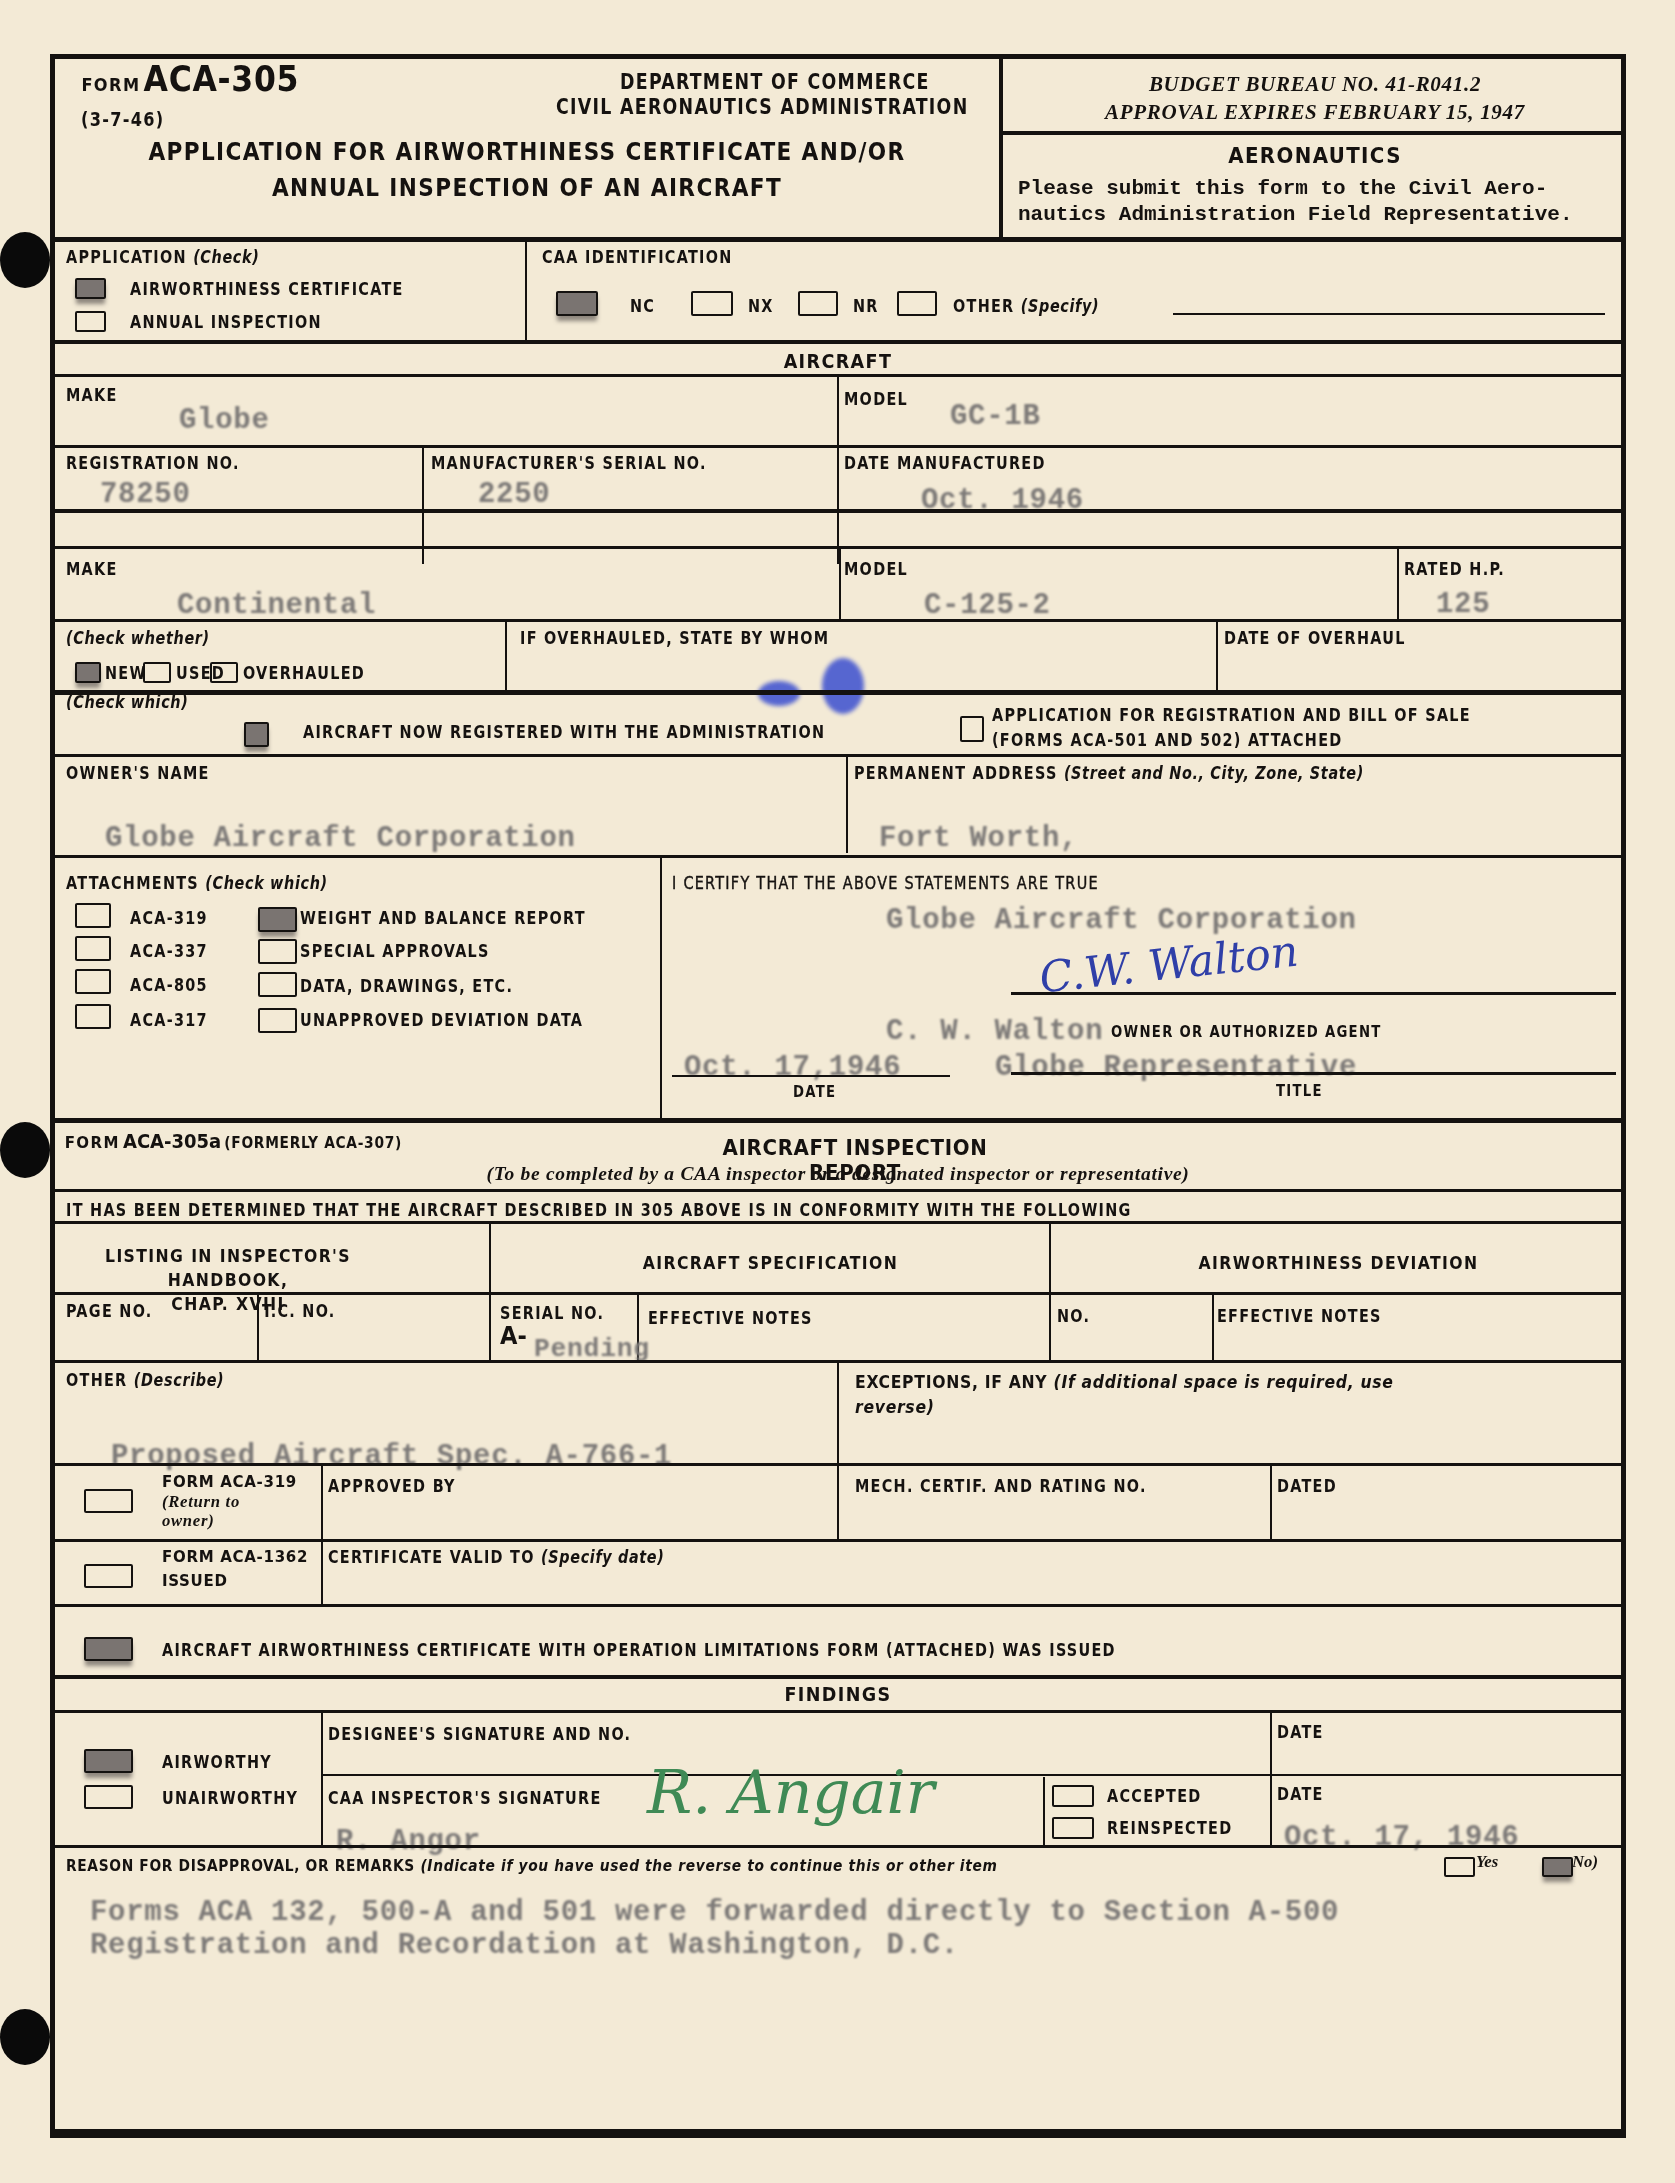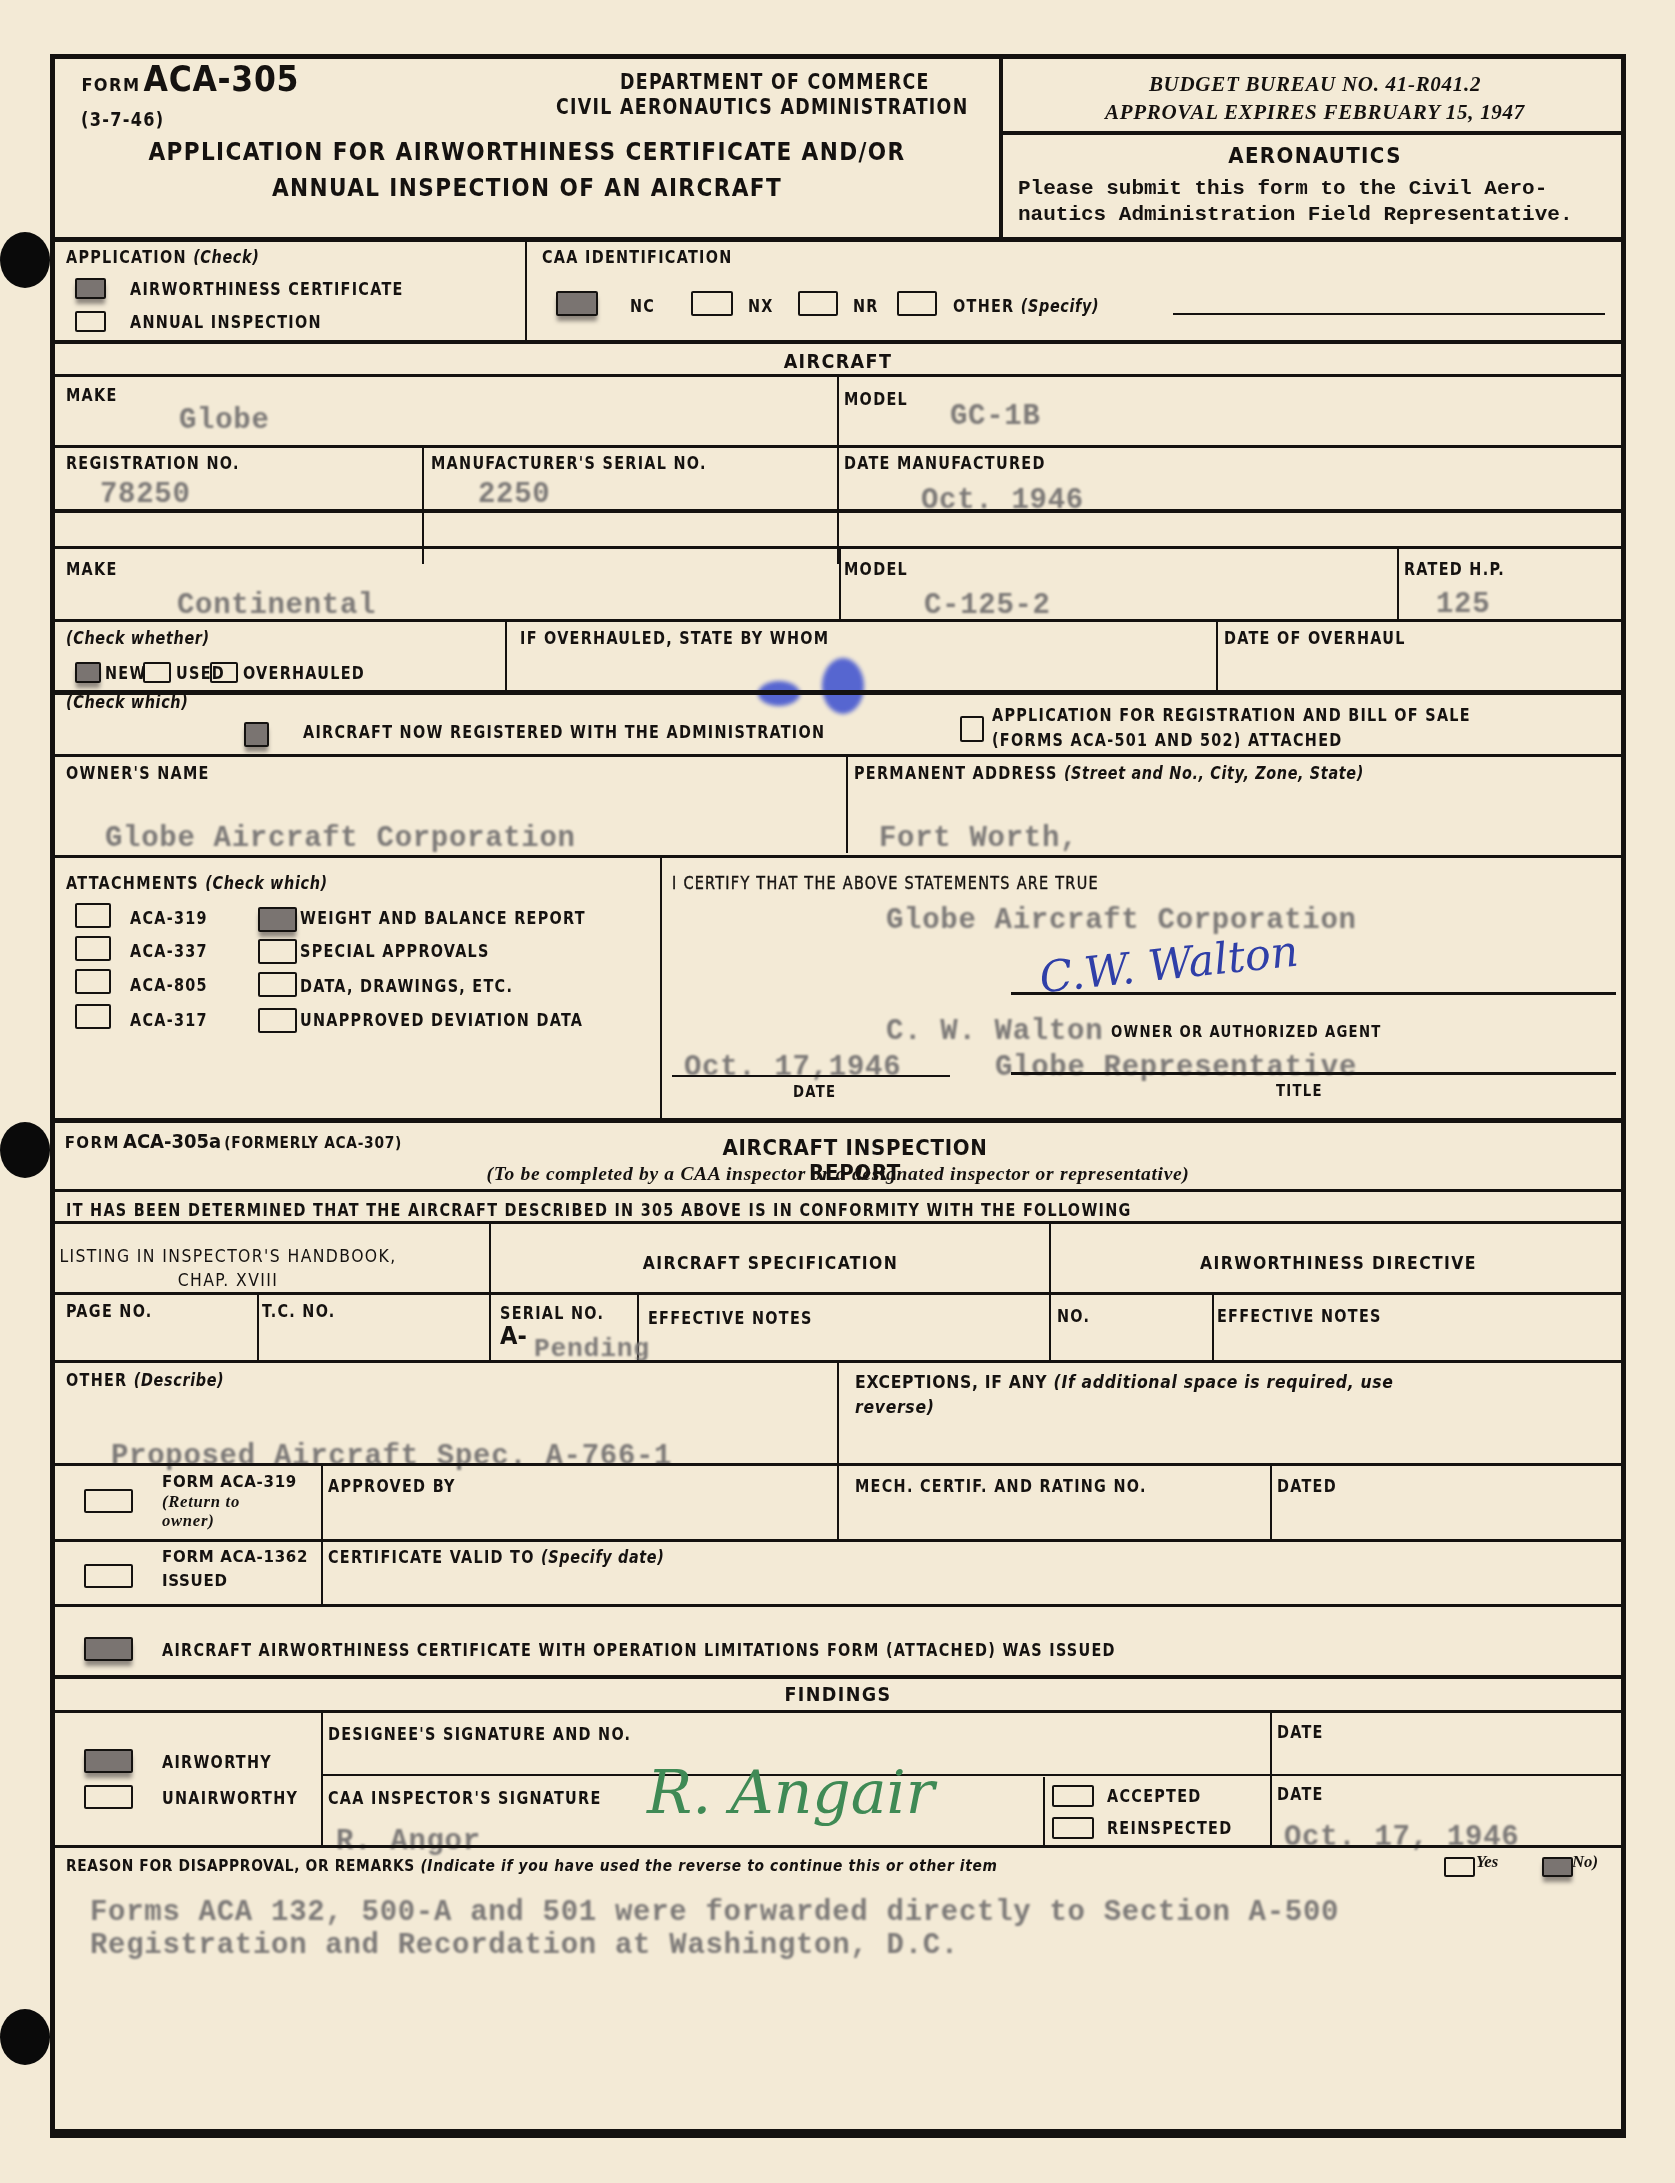--- a/index.html
+++ b/index.html
@@ -191,26 +191,26 @@
     <span style="font-size:15.3px; font-weight:bold; letter-spacing:0.7px;">(FORMERLY ACA-307)</span>
   </div>
   <div class="abs center serif-it" style="left:0; right:0; top:1104px; font-size:19.5px; letter-spacing:0.7px;">(To be completed by a CAA inspector or a designated inspector or representative)</div>
   <div class="abs center" style="left:626px; width:348px; top:1076px; font-size:22px; font-weight:bold; letter-spacing:0.7px;">AIRCRAFT INSPECTION REPORT</div>
   <div class="hl" style="top:1130px;"></div>
   <div class="lbl" style="left:11px; top:1141px;">IT HAS BEEN DETERMINED THAT THE AIRCRAFT DESCRIBED IN 305 ABOVE IS IN CONFORMITY WITH THE FOLLOWING</div>
   <div class="hl" style="top:1162px;"></div>
 
   <div class="vl" style="left:434px; top:1165px; height:138px;"></div>
   <div class="vl" style="left:994px; top:1165px; height:138px;"></div>
-  <div class="abs center" style="left:0; width:346px; top:1185px; font-size:17.4px; font-weight:normal; letter-spacing:1.4px; line-height:24px;">
+  <div class="abs center" style="left:0; width:346px; top:1185px; font-size:17.4px; font-weight:bold; letter-spacing:1.4px; line-height:24px;">
     <div>LISTING IN INSPECTOR'S HANDBOOK,</div>
     <div>CHAP. XVIII</div>
   </div>
   <div class="abs center" style="left:437px; width:557px; top:1194px; font-size:17.4px; font-weight:bold; letter-spacing:1.4px;">AIRCRAFT SPECIFICATION</div>
-  <div class="abs center" style="left:997px; width:573px; top:1194px; font-size:17.4px; font-weight:bold; letter-spacing:1.4px;">AIRWORTHINESS DIRECTIVE</div>
+  <div class="abs center" style="left:997px; width:573px; top:1194px; font-size:17.4px; font-weight:bold; letter-spacing:1.4px;">AIRWORTHINESS DEVIATION</div>
   <div class="hl" style="top:1233px;"></div>
 
   <div class="vl" style="left:202px; top:1236px; height:67px;"></div>
   <div class="vl" style="left:582px; top:1236px; height:67px;"></div>
   <div class="vl" style="left:1157px; top:1236px; height:67px;"></div>
   <div class="lbl" style="left:11px; top:1242px;">PAGE NO.</div>
   <div class="lbl" style="left:207px; top:1242px;">T.C. NO.</div>
   <div class="lbl" style="left:445px; top:1244px;">SERIAL NO.</div>
   <div class="abs" style="left:445px; top:1262px; font-size:25px; font-weight:bold;">A-</div>
   <div class="typed" style="left:479px; top:1275px; font-size:26.4px;">Pending</div>

